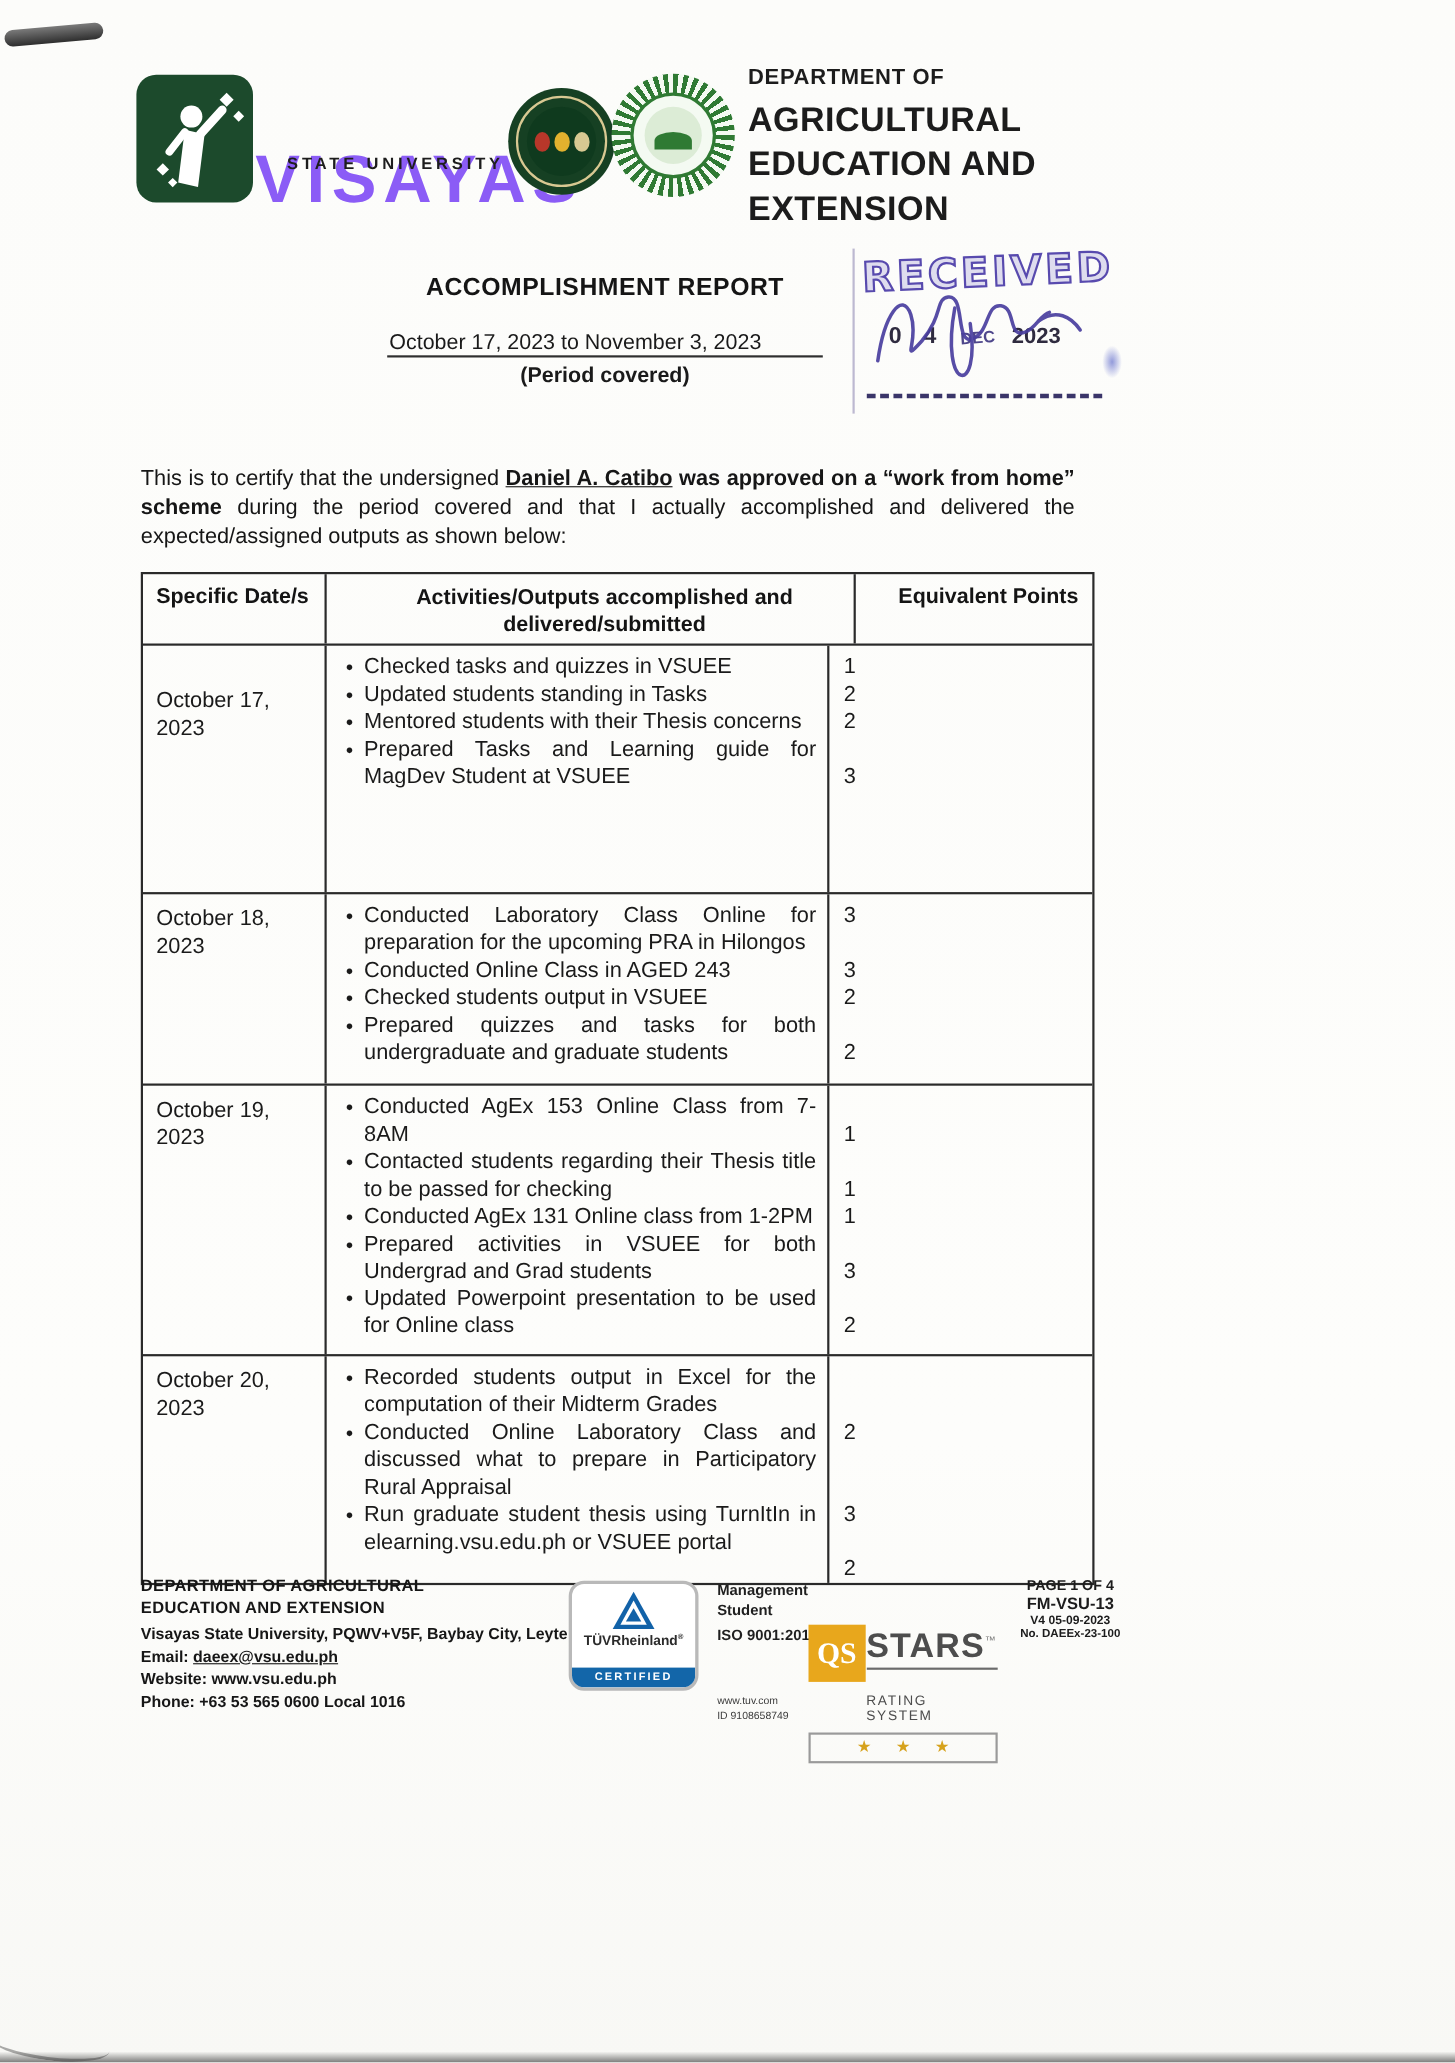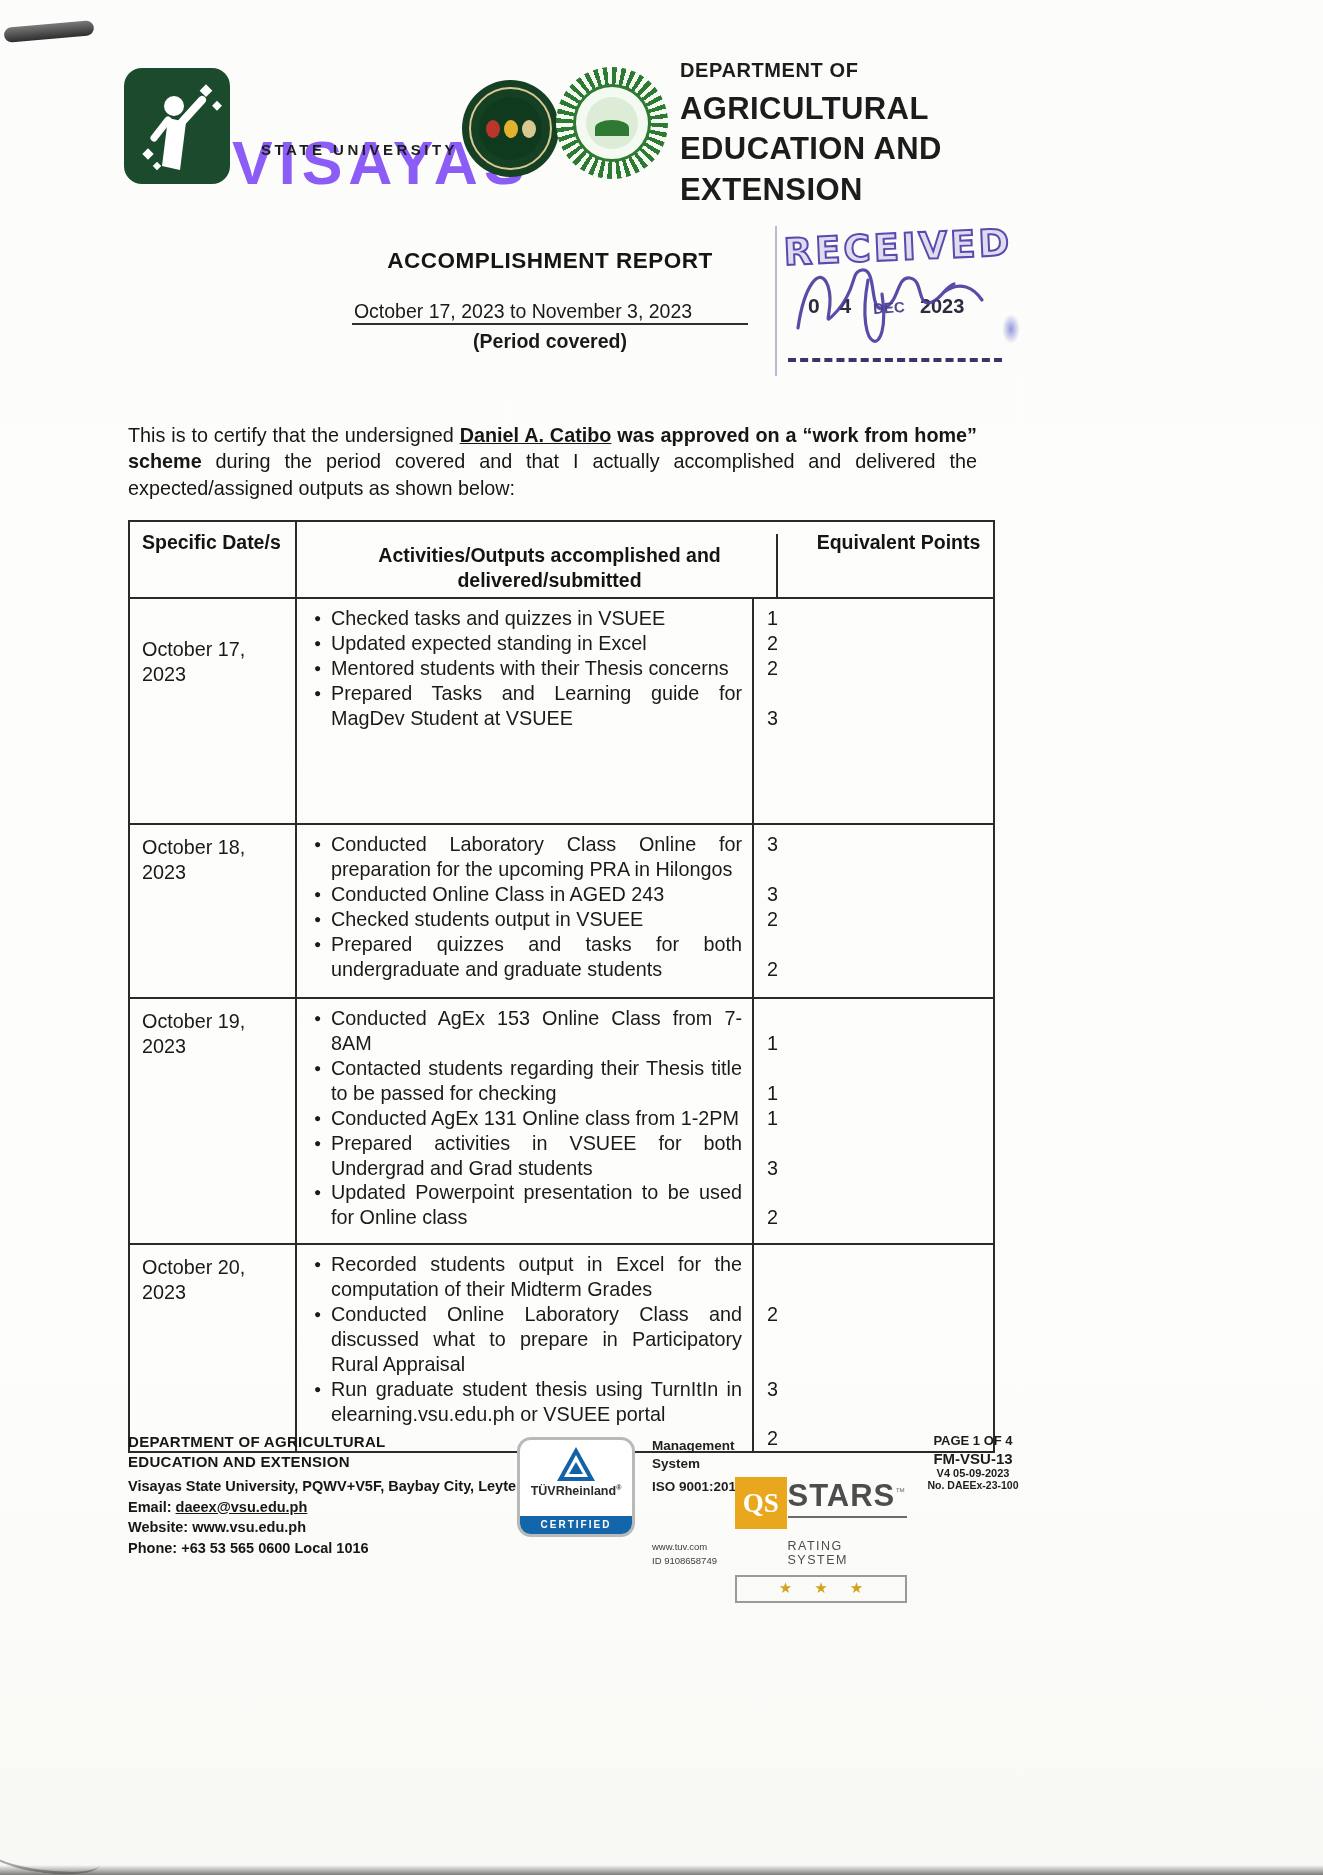--- a/index.html
+++ b/index.html
@@ -85,21 +85,21 @@
     line-height:1.33; text-align:justify; color:#161616; }
   .certify .name { font-weight:700; text-decoration:underline; }
   .certify .bold { font-weight:700; }
 
   
   .rtable { left:128px; top:520px; width:867px; border:2px solid #2a2a2a; background:transparent; }
   .thead { display:flex; min-height:52px; border-bottom:2px solid #2a2a2a;
     font-weight:700; font-size:19.5px; color:#141414;gap:26px; }
   .h-date { width:167px; border-right:2px solid #2a2a2a; padding:9px 4px 0 12px; }
   .h-acts { width:455px; border-right:2px solid #2a2a2a; text-align:center;
-    padding:9px 26px 4px; line-height:1.28;margin-top:12px; }
+    padding:9px 26px 4px; line-height:1.28; }
   .h-pts { flex:1; text-align:center; padding:9px 6px 0; }
 
   .trow { display:flex; border-bottom:2px solid #2a2a2a; }
   .trow:last-child { border-bottom:none; }
   .r1 { min-height:226px; } .r2 { min-height:174px; }
   .r3 { min-height:246px; } .r4 { min-height:194px; }
   .cdate { width:167px; border-right:2px solid #2a2a2a;
     padding:10px 6px 0 12px; font-size:19.8px; line-height:1.28; }
   .cdate.pd-lg { padding-top:38px; }
   .date-text { display:inline-block; width:114px; }
@@ -240,21 +240,21 @@
       <span class="date-text">October 17, 2023</span>
     </div>
     <div class="citems">
       <div class="item">
         <span class="bullet"></span>
         <span class="itx">Checked tasks and quizzes in VSUEE</span>
         <span class="ipt">1</span>
       </div>
       <div class="item">
         <span class="bullet"></span>
-        <span class="itx">Updated expected standing in Excel</span>
+        <span class="itx">Updated students standing in Tasks</span>
         <span class="ipt">2</span>
       </div>
       <div class="item">
         <span class="bullet"></span>
         <span class="itx">Mentored students with their Thesis concerns</span>
         <span class="ipt">2</span>
       </div>
       <div class="item">
         <span class="bullet"></span>
         <span class="itx">Prepared Tasks and Learning guide for MagDev Student at VSUEE</span>
@@ -369,21 +369,21 @@
       <polygon points="21,10 33,32 9,32" fill="#ffffff"></polygon>
       <polygon points="21,17 28,29 14,29" fill="#1262a8"></polygon>
     </svg>
     <div class="tuv-brand"><span>TÜVRheinland</span><sup>®</sup></div>
     <div class="tuv-banner">CERTIFIED</div>
   </div>
 </div>
 
 <div class="abs ms-block">
   <div>Management</div>
-  <div>System</div>
+  <div>Student</div>
   <div class="ms-iso">ISO 9001:2015</div>
 </div>
 <div class="abs tuv-id">
   <div>www.tuv.com</div>
   <div>ID 9108658749</div>
 </div>
 
 <div class="abs qs-wrap">
   <div class="qs-row">
     <div class="qs-box">QS</div>

